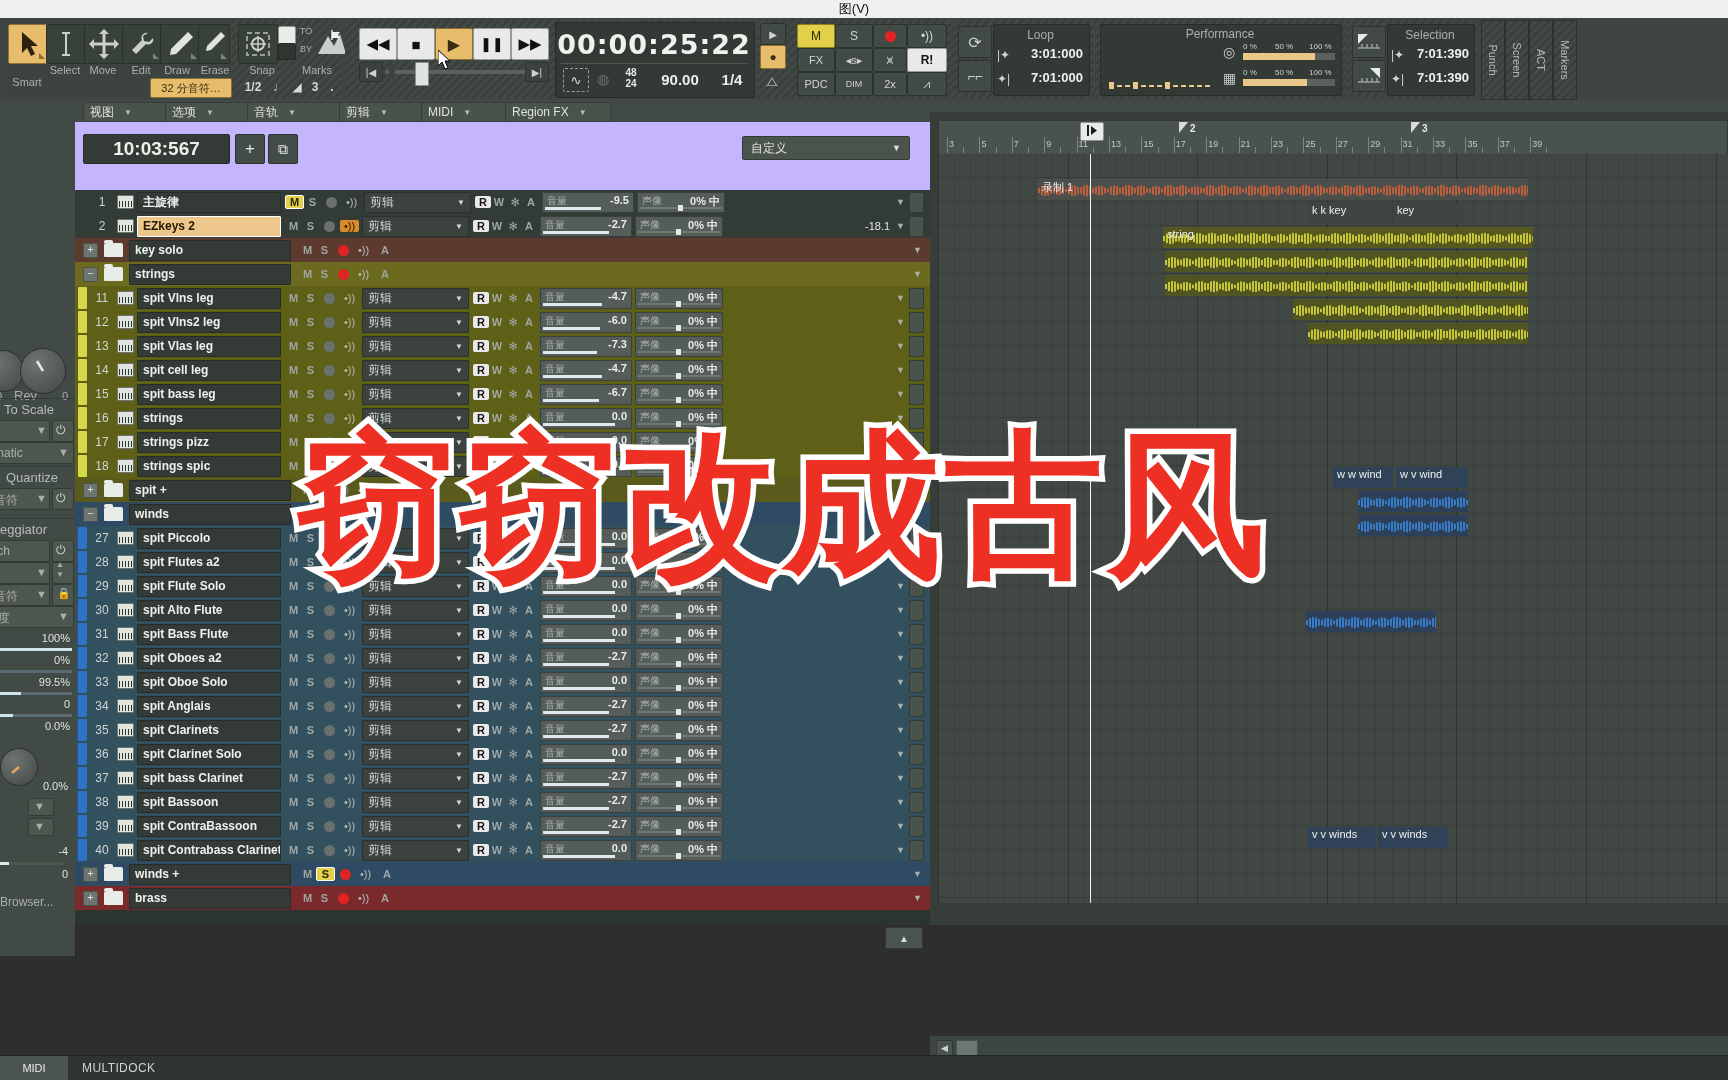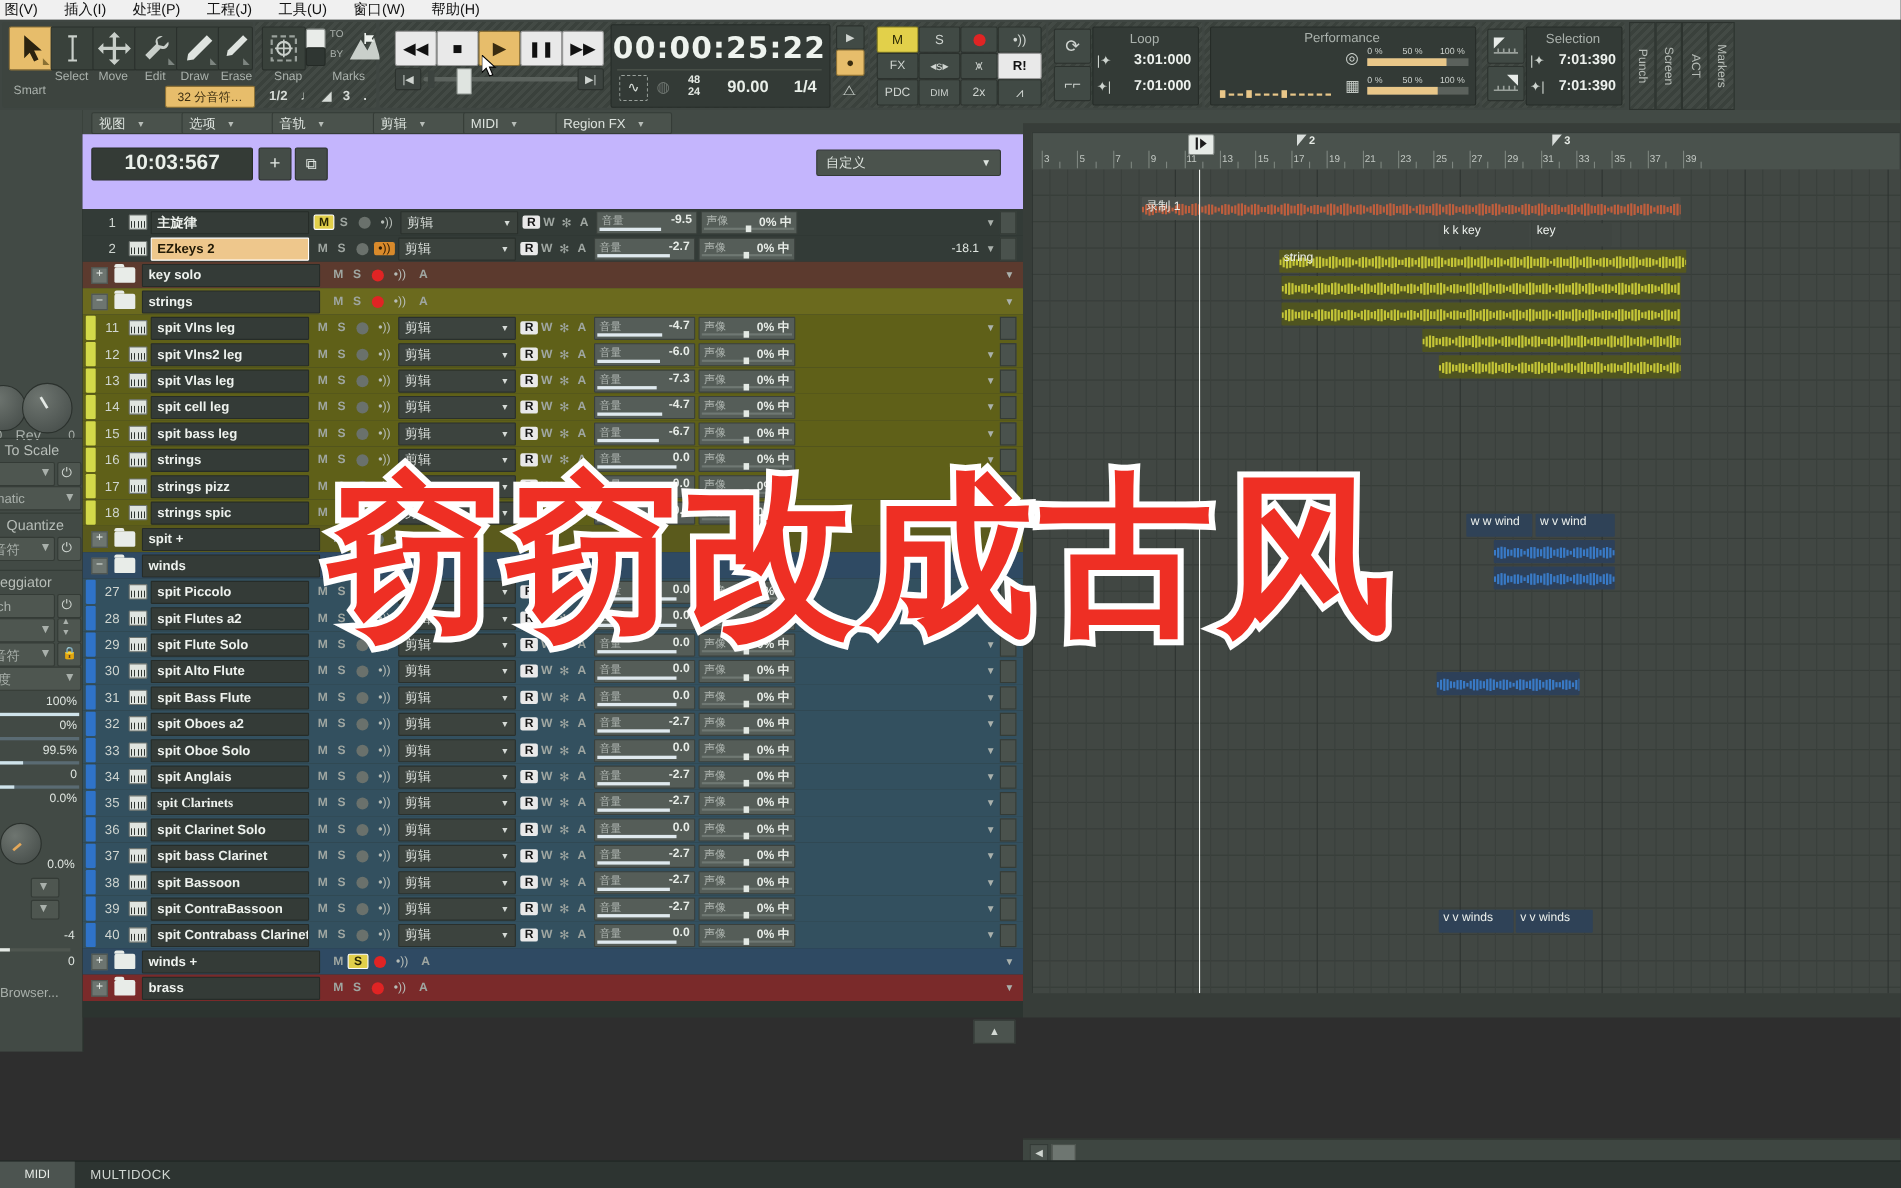--- a/index.html
+++ b/index.html
@@ -1,20 +1,20 @@
 <!DOCTYPE html>
 <html><head>
 <meta charset="utf-8">
 <style>
   html,body{margin:0;padding:0;background:#3c3c3c;}
   body{width:1728px;height:1080px;overflow:hidden;font-family:"Liberation Sans","DejaVu Sans",sans-serif;}
   #app{position:relative;width:1728px;height:1080px;background:#2e2e2e;}
 
   
-  .menubar{position:absolute;left:0;top:0;width:1728px;height:18px;background:#f0f0f0;display:flex;align-items:center;overflow:hidden;}
+  .menubar{position:absolute;left:0;top:0;width:1728px;height:18px;background:#f0f0f0;display:flex;align-items:center;overflow:hidden;flex-direction:column;}
   .menubar .mi{font-size:13px;color:#111;margin-right:24px;white-space:nowrap;}
   .menubar .mi:first-child{margin-left:4px;}
 
   
   .toolbar{position:absolute;left:0;top:18px;width:1728px;height:82px;background:#3f4642;}
   .tgroup{position:absolute;top:2px;height:78px;background:#3d443f;border-radius:2px;}
   .tgroup.hatch{background:repeating-linear-gradient(135deg,#3a413c 0 3px,#434a45 3px 6px);}
 
   .tbtn{position:absolute;background:#414a45;border:1px solid #2c322e;border-radius:2px;display:flex;align-items:center;justify-content:center;color:#cfd4d0;font-size:11px;}
   .tbtn.lite{background:#e9e9e9;color:#111;border-color:#9a9a9a;}
@@ -1130,21 +1130,21 @@
         <div style="flex:1"></div>
         <div class="tailArrow" style="margin-right:4px;">▼</div>
         <div style="width:13px;height:19px;background:#4a524d;border:1px solid #343b36;margin-right:6px;"></div>
       </div>
       <div class="trow" style="background: rgb(51, 80, 95);">
         <div class="colorbar" style="background:#2f73c9"></div>
         <div class="tnum">35</div>
         <div class="ticon">
           <i></i>
         </div>
-        <div class="tname" style="width:132px;font-family:Liberation Serif, serif;">spit Clarinets</div>
+        <div class="tname" style="width:132px;">spit Clarinets</div>
         <div class="msBtn" style="margin-left:4px;">M</div>
         <div class="msBtn">S</div>
         <div class="recDot"></div>
         <div class="spkr">•))</div>
         <div class="clipBtn" style="width:95px;margin-left:3px;">
           <span>剪辑</span>
           <span style="font-size:8px;">▼</span>
         </div>
         <div class="rwLetter R" style="margin-left:4px;">R</div>
         <div class="rwLetter">W</div>

